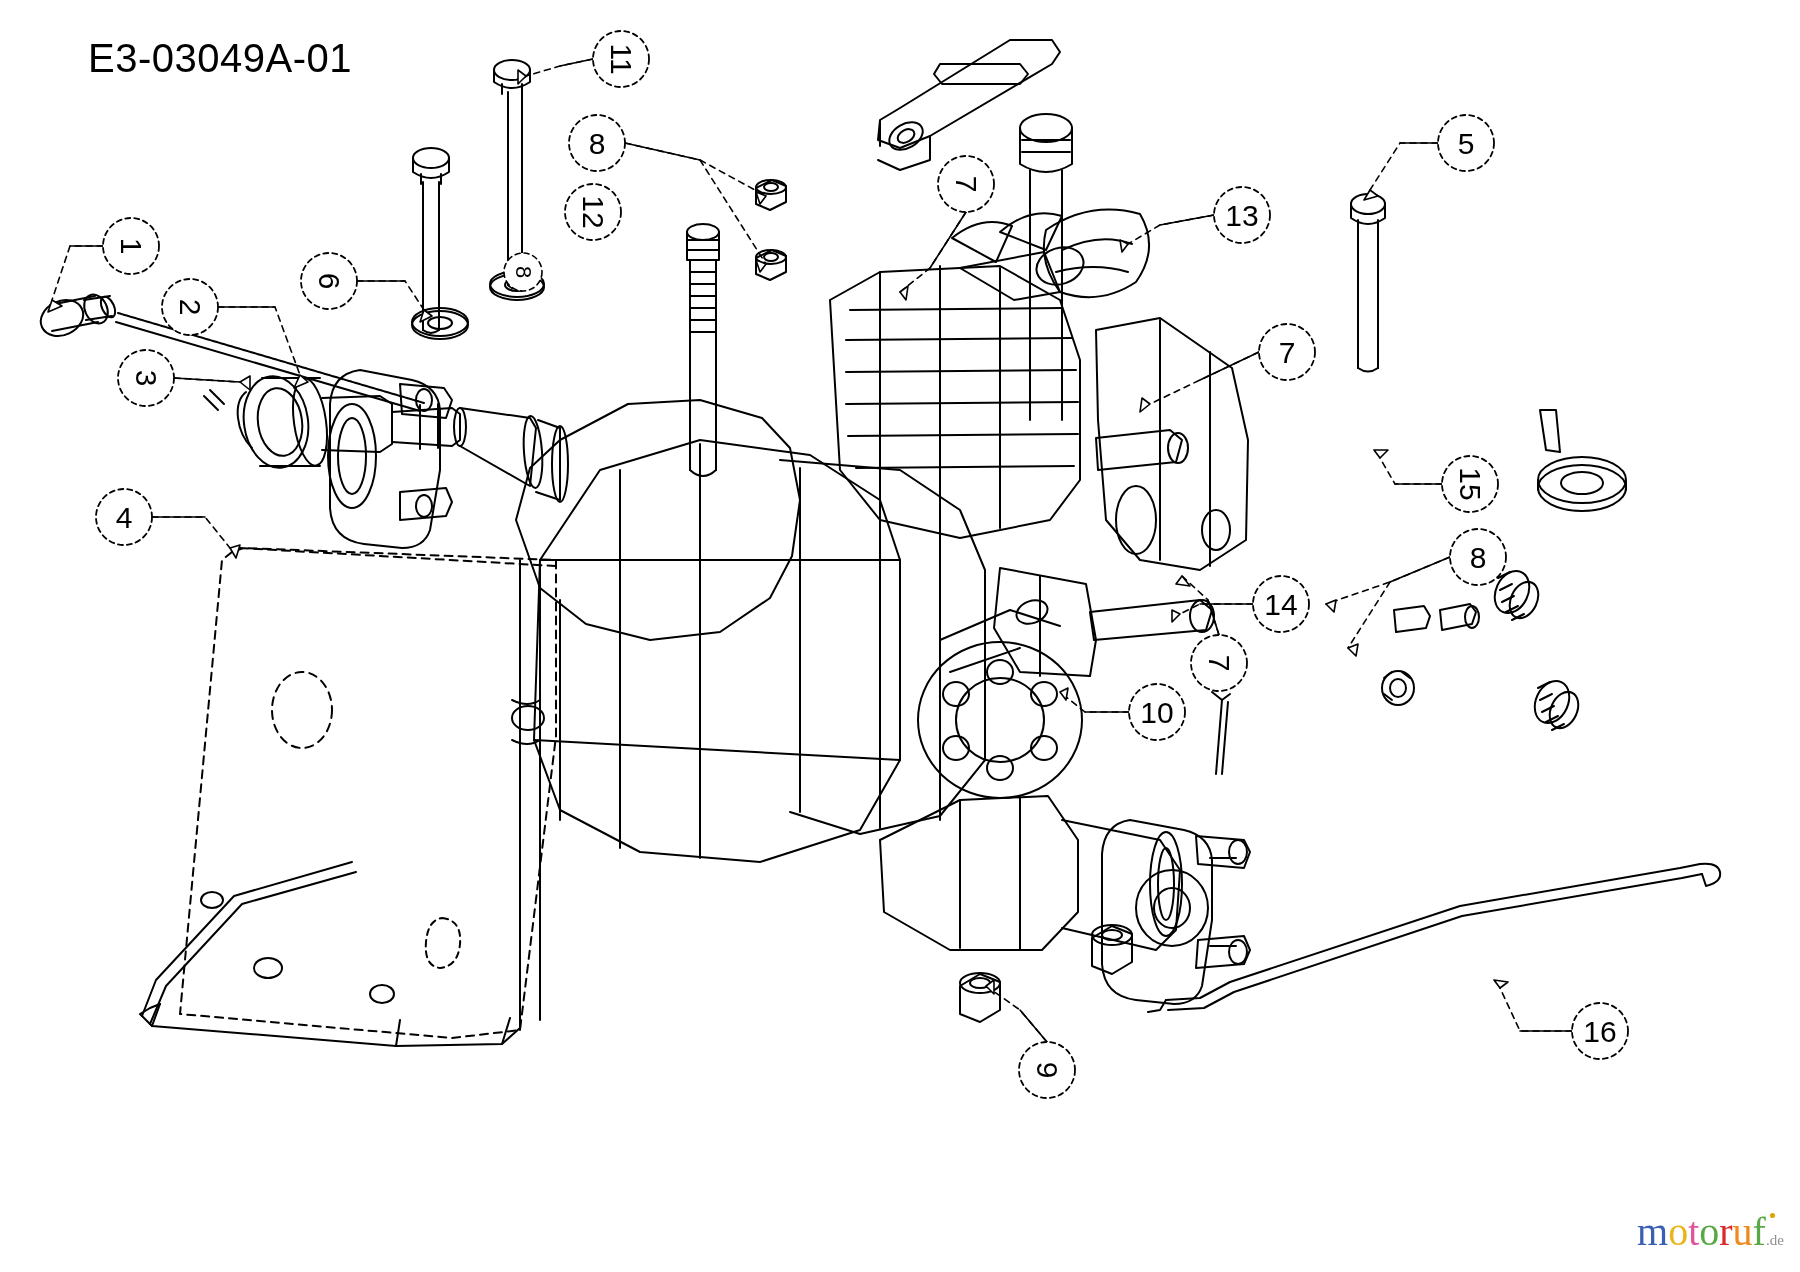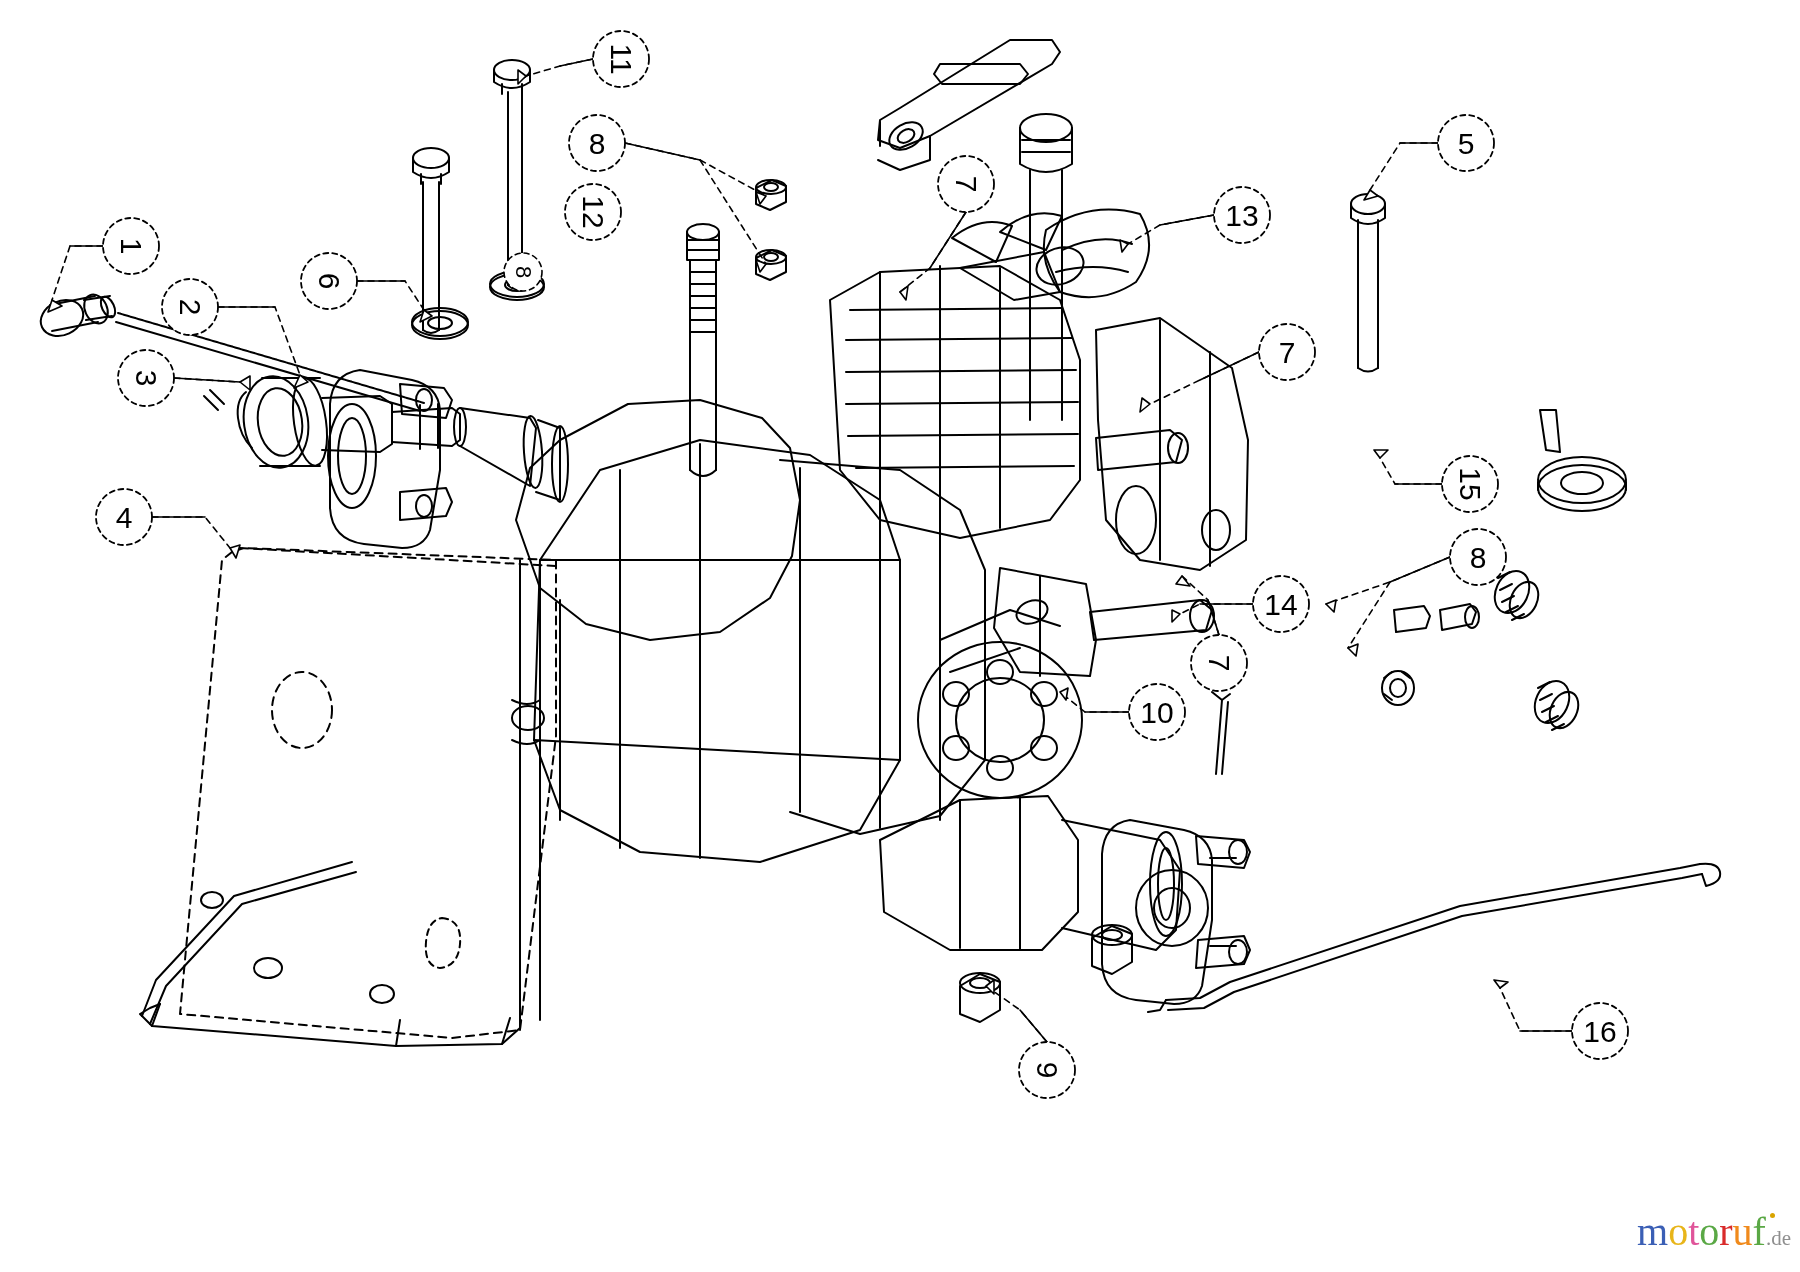--- a/index.html
+++ b/index.html
@@ -5,28 +5,29 @@
   html,body{margin:0;padding:0;background:#ffffff;}
   body{width:1800px;height:1272px;position:relative;overflow:hidden;
        font-family:"Liberation Sans",sans-serif;color:#000;}
   #stage{position:absolute;left:0;top:0;width:1800px;height:1272px;}
   #stage svg{position:absolute;left:0;top:0;}
   .diagram-title{position:absolute;left:88px;top:36px;font-size:40px;
        letter-spacing:.5px;font-family:"Liberation Sans",sans-serif;color:#000;}
   .wm{position:absolute;left:1637px;top:1212px;font-family:"Liberation Serif",serif;
       font-size:40px;line-height:40px;white-space:nowrap;}
   .wm span{display:inline-block;}
-  .wm .de{font-size:21px;color:#8f8f8f;vertical-align:baseline;}
+  .wm .de{font-size:15px;color:#8f8f8f;vertical-align:baseline;}
   .wm .dot{position:absolute;left:133px;top:1px;width:5px;height:5px;border-radius:50%;background:#d9a400;}
 </style>
 </head>
 <body>
 
 <div id="stage">
 
+  <div class="diagram-title">E3-03049A-01</div>
 
   <svg width="1800" height="1272" viewBox="0 0 1800 1272" fill="none" stroke="#000" stroke-width="2" stroke-linecap="round" stroke-linejoin="round">
 
     <g>
 
       <g>
         <ellipse cx="62" cy="318" rx="22" ry="17" transform="rotate(-25 62 318)"></ellipse>
         <path d="M50,305 L95,296 M52,331 L98,322"></path>
         <ellipse cx="96" cy="309" rx="11" ry="15" transform="rotate(-25 96 309)"></ellipse>
         <path d="M84,300 L110,296 M86,320 L112,316"></path>

